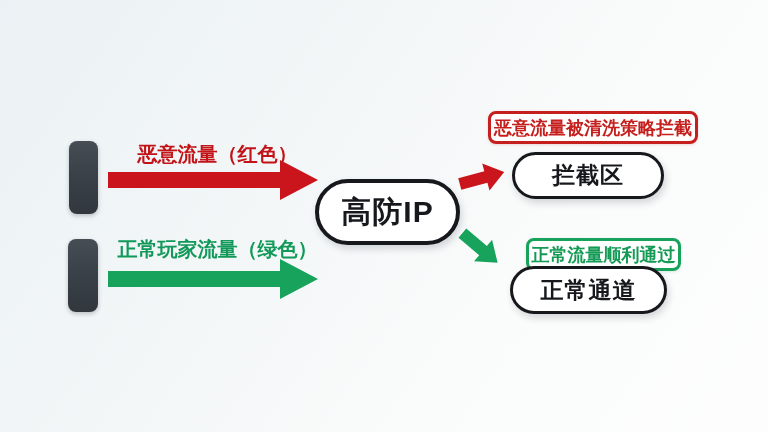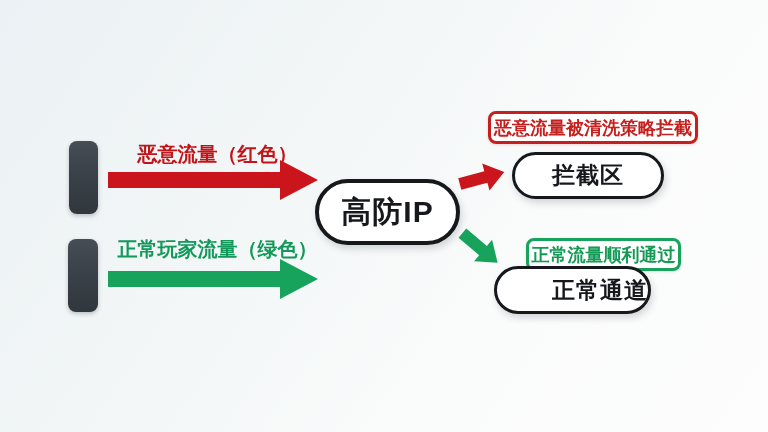--- a/index.html
+++ b/index.html
@@ -91,17 +91,17 @@
   <div class="abs stadium dest" style="left:512px;top:152px;width:152px;height:47px;">
     <span>拦截区</span>
   </div>
 
   <svg class="abs" style="left:454px;top:226px;" width="52" height="46">
     <polygon points="3,16 30,16 30,8 49,22 30,36 30,28 3,28" transform="rotate(40 26 22)" fill="#17a35c"></polygon>
   </svg>
 
   <div class="abs note-badge green" style="left:506px;top:238px;width:155px;height:33px;margin-left:20px;">正常流量顺利通过</div>
 
-  <div class="abs stadium dest" style="left:494px;top:266px;width:157px;height:48px;justify-content:flex-end;">
+  <div class="abs stadium dest" style="left:510px;top:266px;width:157px;height:48px;">
     <span>正常通道</span>
   </div>
 
 </div>
 
 </body></html>

